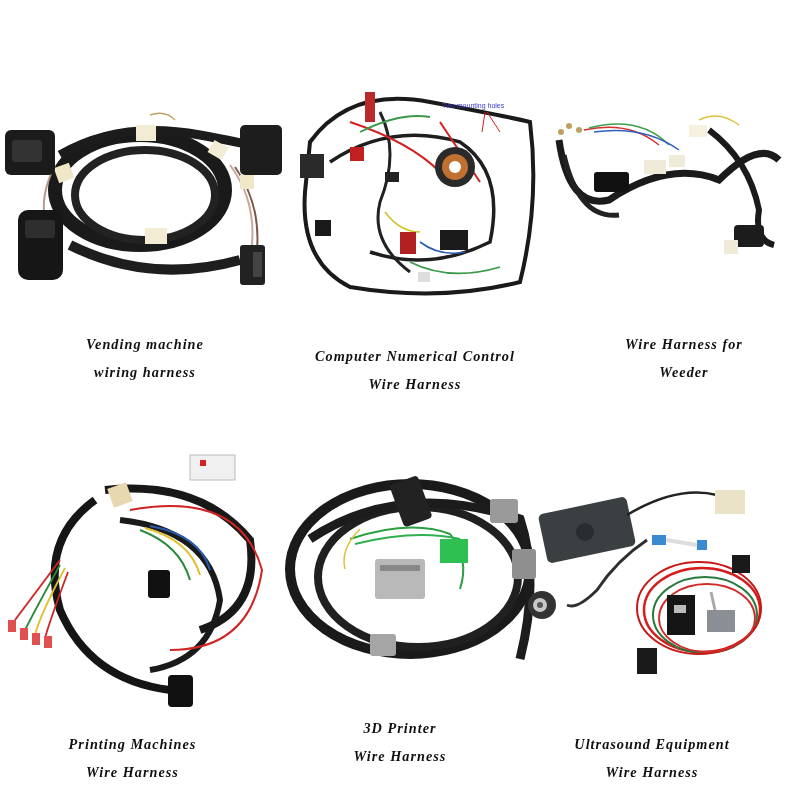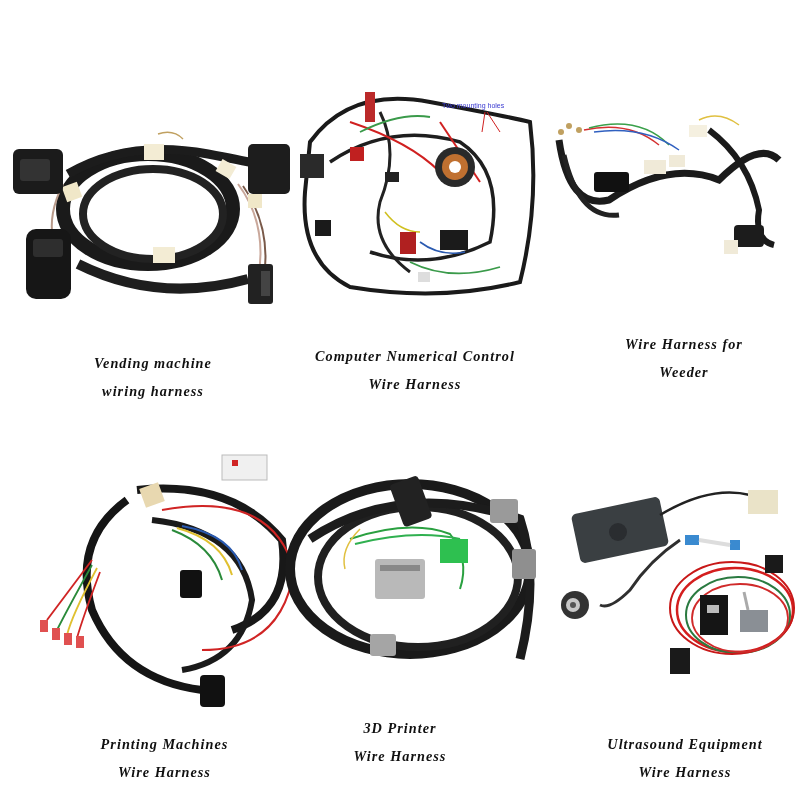--- a/index.html
+++ b/index.html
@@ -23,21 +23,21 @@
     .caption span { display: block; white-space: nowrap; }
     .annot {
       font-family: "Liberation Sans", "DejaVu Sans", sans-serif;
       font-size: 7px;
       fill: #3a3ad0;
     }
   </style>
 </head>
 <body>
 
-<div class="cell" style="left:8px;top:0;width:270px;height:400px;margin-top:19px;">
+<div class="cell" style="left:0;top:0;width:270px;height:400px;">
   <div class="photo" style="left:0;top:95px;width:290px;height:215px;">
     <svg viewBox="0 0 290 215">
 
       <ellipse cx="140" cy="95" rx="85" ry="55" fill="none" stroke="#1a1a1a" stroke-width="14"></ellipse>
       <ellipse cx="145" cy="100" rx="70" ry="45" fill="none" stroke="#222" stroke-width="8"></ellipse>
       <path d="M60 60 Q120 25 200 40 T260 55" fill="none" stroke="#1c1c1c" stroke-width="9"></path>
       <path d="M70 150 Q150 190 240 165" fill="none" stroke="#1e1e1e" stroke-width="10"></path>
       <path d="M230 70 Q260 110 250 165" fill="none" stroke="#c9a79a" stroke-width="2"></path>
       <path d="M235 72 Q265 115 255 170" fill="none" stroke="#7a5a4a" stroke-width="2"></path>
       <path d="M55 70 Q40 100 45 125" fill="none" stroke="#b89a8a" stroke-width="2"></path>
@@ -125,21 +125,21 @@
       <circle cx="20" cy="26" r="3" fill="#c0a060"></circle>
       <circle cx="12" cy="32" r="3" fill="#c0a060"></circle>
     </svg>
   </div>
   <div class="caption" style="left:40px;top:330px;width:200px;">
     <span>Wire Harness for</span>
     <span>Weeder</span>
   </div>
 </div>
 
-<div class="cell" style="left:0;top:400px;width:270px;height:400px;margin-left:32px;">
+<div class="cell" style="left:0;top:400px;width:270px;height:400px;">
   <div class="photo" style="left:0;top:50px;width:275px;height:265px;">
     <svg viewBox="0 0 275 265">
       <path d="M95 50 Q40 90 60 160 Q90 230 170 240" fill="none" stroke="#151515" stroke-width="8"></path>
       <path d="M105 40 Q200 30 250 90 Q260 160 200 180" fill="none" stroke="#181818" stroke-width="8"></path>
       <path d="M120 70 Q210 80 220 150 Q210 210 150 220" fill="none" stroke="#1a1a1a" stroke-width="6"></path>
       <path d="M130 60 Q240 40 262 120 Q250 200 170 200" fill="none" stroke="#d02424" stroke-width="2"></path>
       <path d="M140 80 Q180 95 190 130" fill="none" stroke="#2a8a3a" stroke-width="2"></path>
       <path d="M145 78 Q190 90 200 125" fill="none" stroke="#e0c030" stroke-width="2"></path>
       <path d="M150 76 Q200 85 210 120" fill="none" stroke="#2a5ab0" stroke-width="2"></path>
 
@@ -186,21 +186,21 @@
       <rect x="90" y="175" width="26" height="22" rx="3" fill="#a5a5a5"></rect>
       <path d="M80 70 Q60 90 65 110" stroke="#e0c040" stroke-width="1.5" fill="none"></path>
     </svg>
   </div>
   <div class="caption" style="left:0;top:330px;width:260px;">
     <span>3D Printer</span>
     <span>Wire Harness</span>
   </div>
 </div>
 
-<div class="cell" style="left:560px;top:400px;width:240px;height:400px;">
+<div class="cell" style="left:527px;top:400px;width:240px;height:400px;">
   <div class="photo" style="left:0;top:80px;width:240px;height:200px;">
     <svg viewBox="0 0 240 200">
 
       <rect x="15" y="25" width="90" height="50" rx="5" fill="#3a3f42" transform="rotate(-12 60 50)"></rect>
       <circle cx="58" cy="52" r="9" fill="#2a2d30"></circle>
       <path d="M100 35 Q150 5 190 15" stroke="#222" stroke-width="2.5" fill="none"></path>
       <rect x="188" y="10" width="30" height="24" fill="#eae3c8"></rect>
 
       <path d="M120 60 Q90 80 70 110 Q50 130 40 125" stroke="#2f2f2f" stroke-width="3" fill="none"></path>
       <circle cx="15" cy="125" r="14" fill="#333"></circle>

